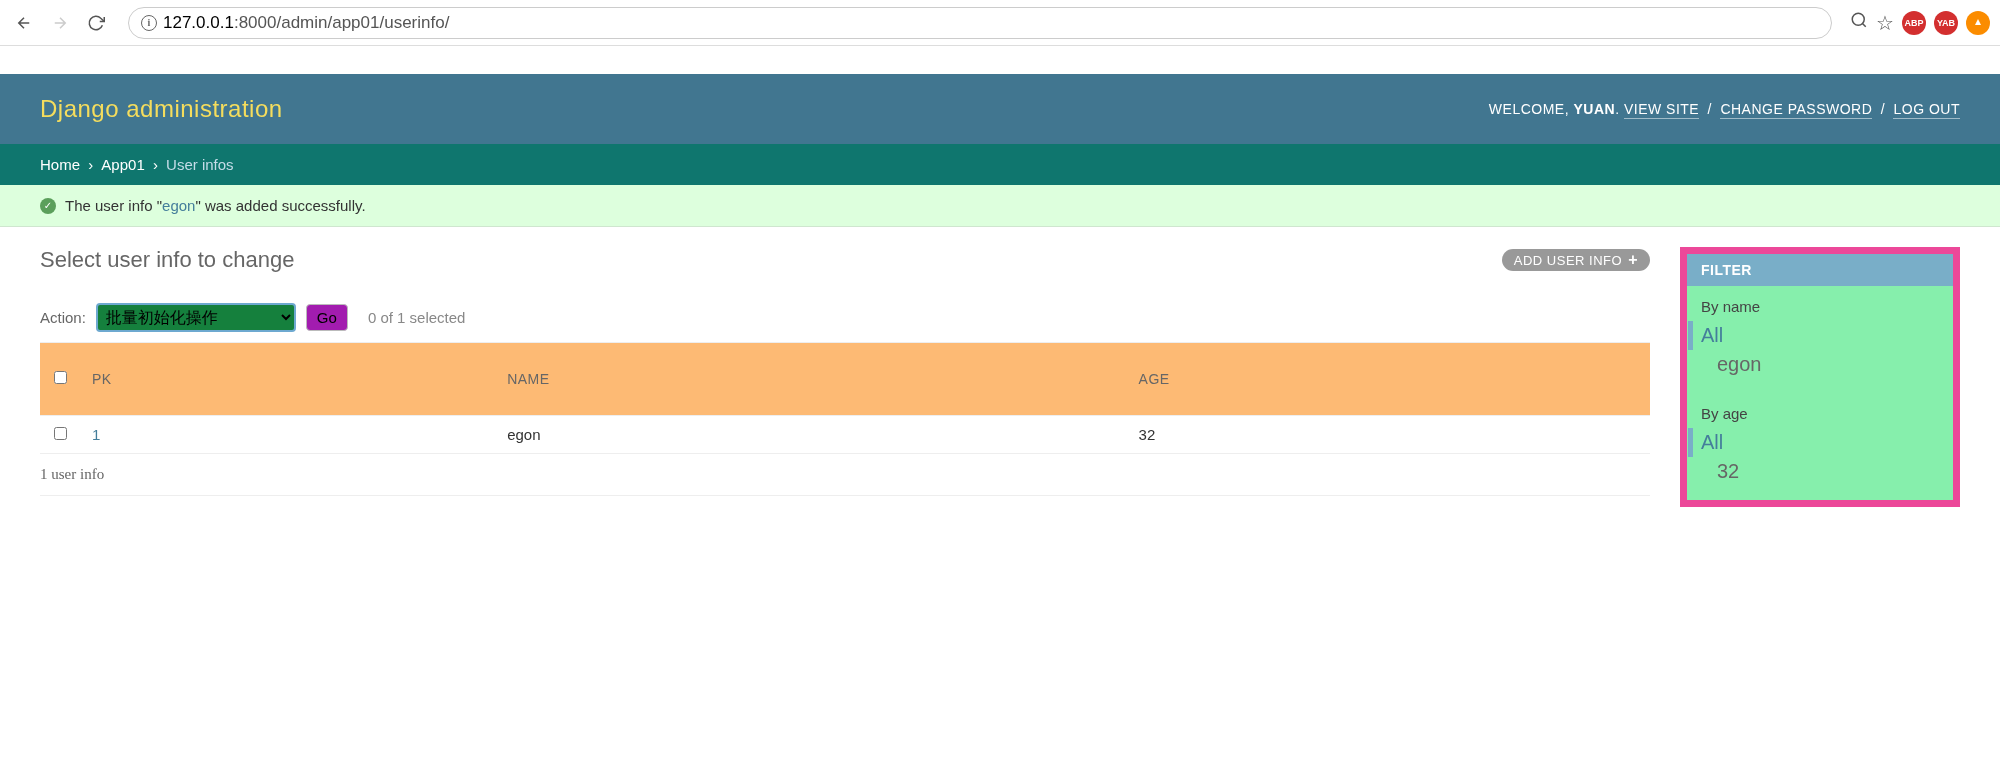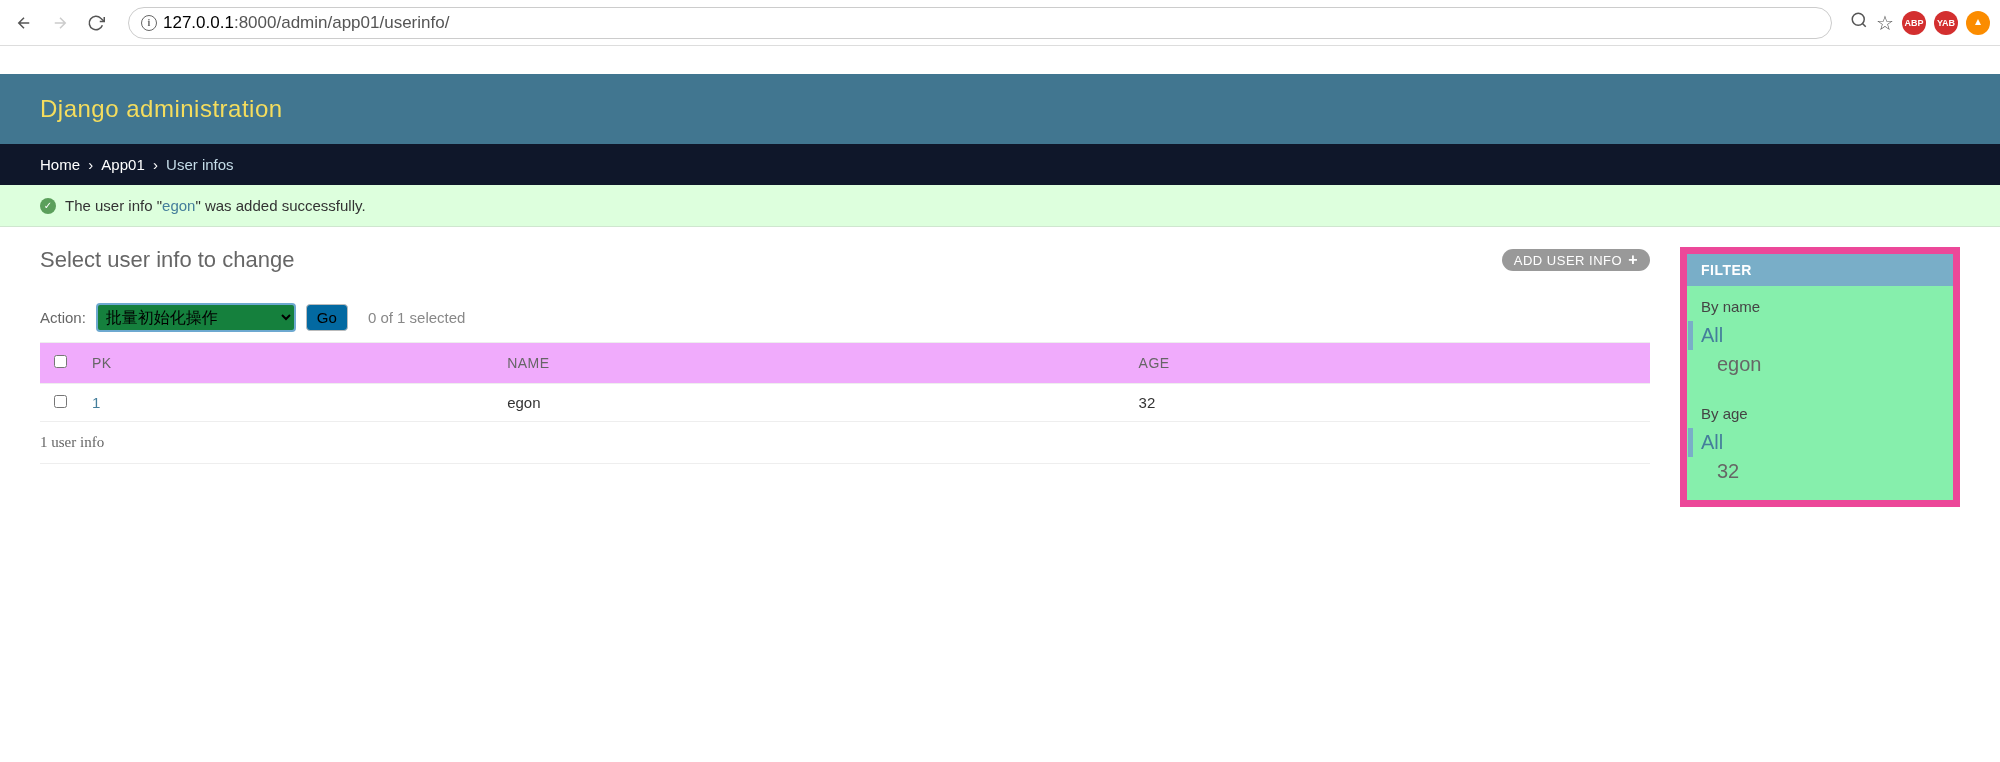--- a/index.html
+++ b/index.html
@@ -21,21 +21,21 @@
 
 
 .dj-header { background: #417690; height: 70px; display: flex; align-items: center; justify-content: space-between; padding: 0 40px; margin-top: 28px; }
 .branding { color: #f5dd5d; font-size: 24px; font-weight: 400; letter-spacing: 0.5px; }
 .user-tools { color: #fff; font-size: 14px; letter-spacing: 0.5px; text-transform: uppercase; }
 .user-tools .username { font-weight: bold; color: #fff; }
 .user-tools a { color: #fff; text-decoration: none; border-bottom: 1px solid rgba(255,255,255,0.5); padding-bottom: 1px; }
 .user-tools .sep { margin: 0 4px; }
 
 
-.breadcrumbs { background: #0f172a; padding: 12px 40px; color: #c4dce8; font-size: 15px; }
+.breadcrumbs { background: #0f766e; padding: 12px 40px; color: #c4dce8; font-size: 15px; }
 .breadcrumbs a { color: #fff; text-decoration: none; font-weight: 500; }
 .breadcrumbs .crumb-sep { margin: 0 4px; color: #fff; }
 
 
 .messagelist { list-style: none; background: #dfd; border-bottom: 1px solid #cfe6cf; }
 .messagelist li { padding: 12px 40px 12px 65px; font-size: 15px; color: #333; position: relative; display: flex; align-items: center; }
 .success-icon { position: absolute; left: 40px; width: 16px; height: 16px; background: #5b9f5b; border-radius: 50%; display: flex; align-items: center; justify-content: center; color: #fff; font-size: 10px; }
 .messagelist a { color: #447e9b; text-decoration: none; }
 
 
@@ -45,26 +45,26 @@
 .page-header { display: flex; align-items: center; justify-content: space-between; margin-bottom: 20px; }
 .page-header h1 { font-size: 22px; font-weight: 300; color: #666; }
 .object-tools { }
 .addlink { background: #999; color: #fff; padding: 2px 12px; border-radius: 16px; text-decoration: none; font-size: 13px; font-weight: 500; letter-spacing: 0.5px; text-transform: uppercase; display: inline-flex; align-items: center; gap: 6px; }
 .addlink .plus { font-size: 16px; font-weight: bold; }
 
 
 .actions { display: flex; align-items: center; gap: 10px; padding: 10px 0; font-size: 15px; color: #666; }
 .actions label { color: #666; }
 .actions select { font-size: 16px; padding: 3px 4px; border: 2px solid #6ea9d0; border-radius: 4px; background: #15803d; min-width: 200px; }
-.actions button { font-size: 15px; padding: 4px 10px; border: 1px solid #bbb; border-radius: 4px; background: #0369a1; cursor: pointer; }
+.actions button { font-size: 15px; padding: 4px 10px; border: 1px solid #bbb; border-radius: 4px; background: #a21caf; cursor: pointer; }
 .action-counter { color: #888; margin-left: 10px; }
 
 
 .results table { width: 100%; border-collapse: collapse; }
-.results th { background: #f0abfc; border-top: 1px solid #eee; border-bottom: 1px solid #eee; padding: 12px 12px; text-align: left; font-size: 14px; color: #666; text-transform: uppercase; font-weight: 500; letter-spacing: 0.5px; }
+.results th { background: #fdba74; border-top: 1px solid #eee; border-bottom: 1px solid #eee; padding: 28px 12px; text-align: left; font-size: 14px; color: #666; text-transform: uppercase; font-weight: 500; letter-spacing: 0.5px; }
 .results th.check-col { width: 40px; text-align: center; }
 .results td { border-bottom: 1px solid #eee; padding: 10px 12px; font-size: 15px; }
 .results td.check-col { width: 40px; text-align: center; }
 .results td a { color: #447e9b; text-decoration: none; font-weight: 500; }
 .paginator { padding: 12px 0; font-size: 15px; color: #666; border-bottom: 1px solid #eee; font-family: Liberation Serif, serif; }
 
 
 .filter-panel { background: #86efac; border: 7px solid #ec4899; }
 .filter-title { background: #79aec8; color: #fff; padding: 8px 14px; font-size: 14px; font-weight: 600; letter-spacing: 0.5px; text-transform: uppercase; }
 .filter-section h3 { padding: 12px 14px 6px; font-size: 15px; font-weight: 500; color: #444; }
@@ -108,20 +108,29 @@
   <span class="ext-badge ext-red">YAB</span>
   <span class="ext-badge ext-orange">
     <svg width="10" height="10" viewBox="0 0 10 10">
         <path d="M5 1 L8 7 L2 7 Z" fill="#fff"></path>
       </svg>
   </span>
 </div>
 
 <div class="dj-header">
   <div class="branding">Django administration</div>
+  <div class="user-tools">
+    <span>WELCOME,</span>
+    <span class="username">YUAN</span><span>.</span>
+    <a href="#">VIEW SITE</a>
+    <span class="sep">/</span>
+    <a href="#">CHANGE PASSWORD</a>
+    <span class="sep">/</span>
+    <a href="#">LOG OUT</a>
+  </div>
 </div>
 
 <div class="breadcrumbs">
   <a href="#">Home</a>
   <span class="crumb-sep">›</span>
   <a href="#">App01</a>
   <span class="crumb-sep">›</span>
   <span>User infos</span>
 </div>
 

